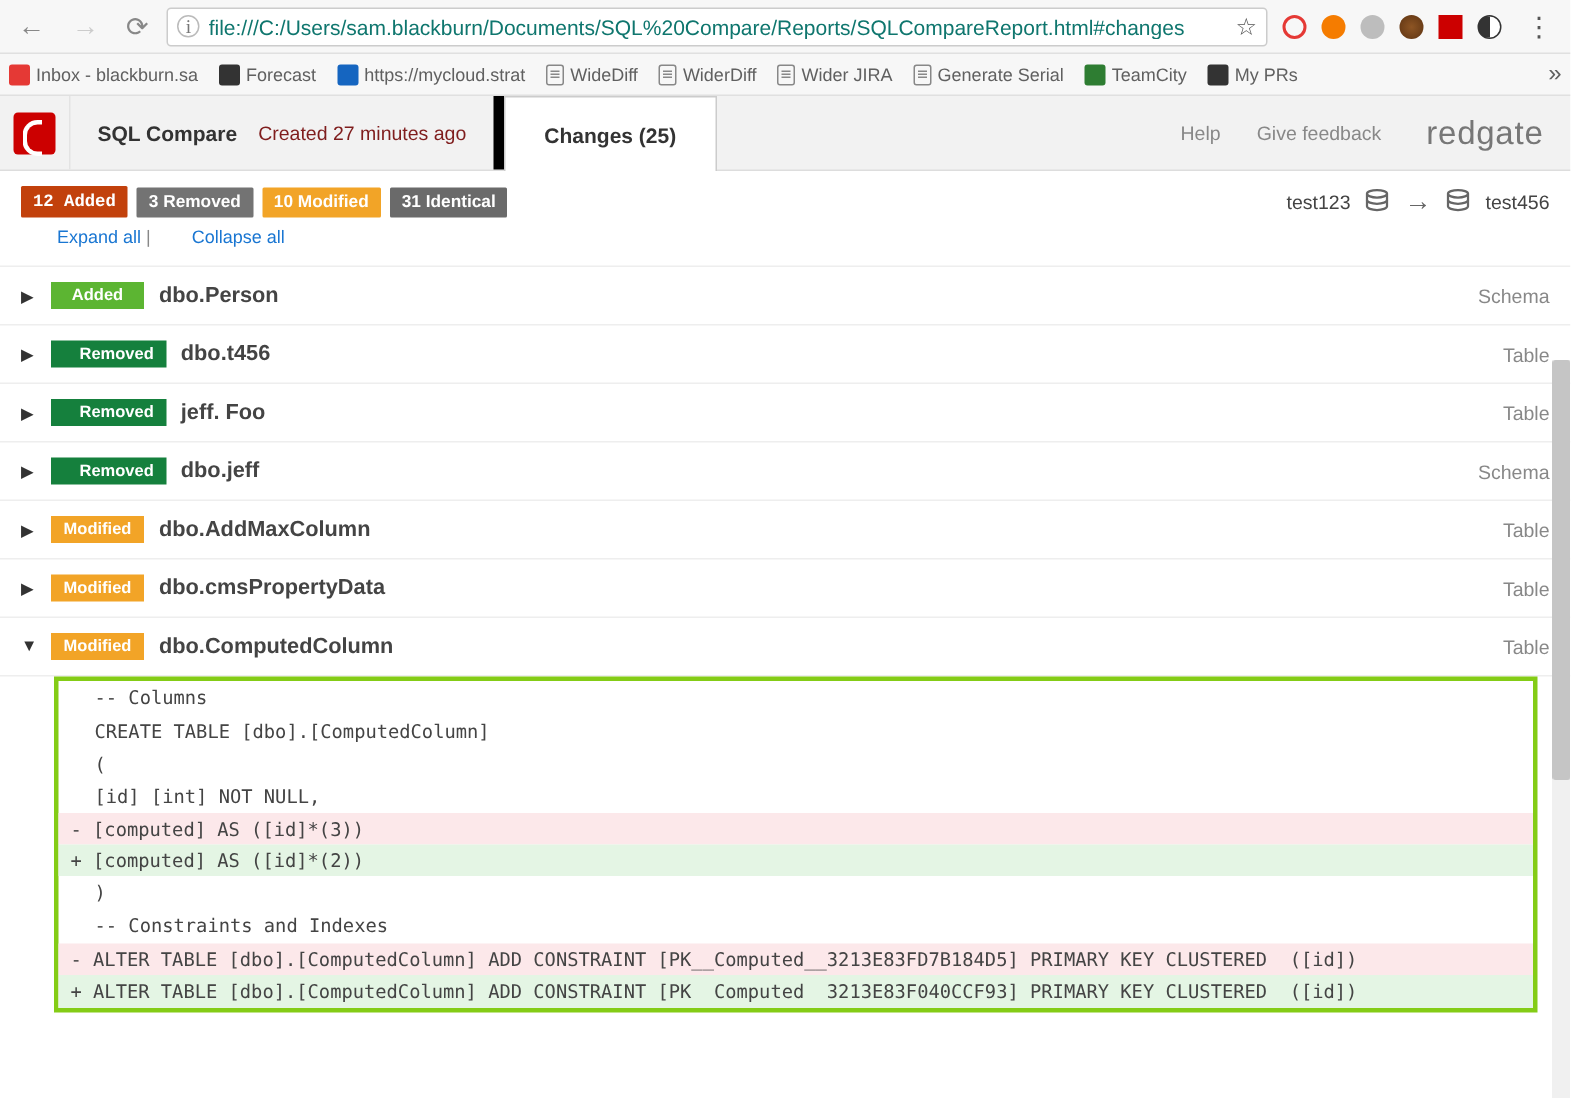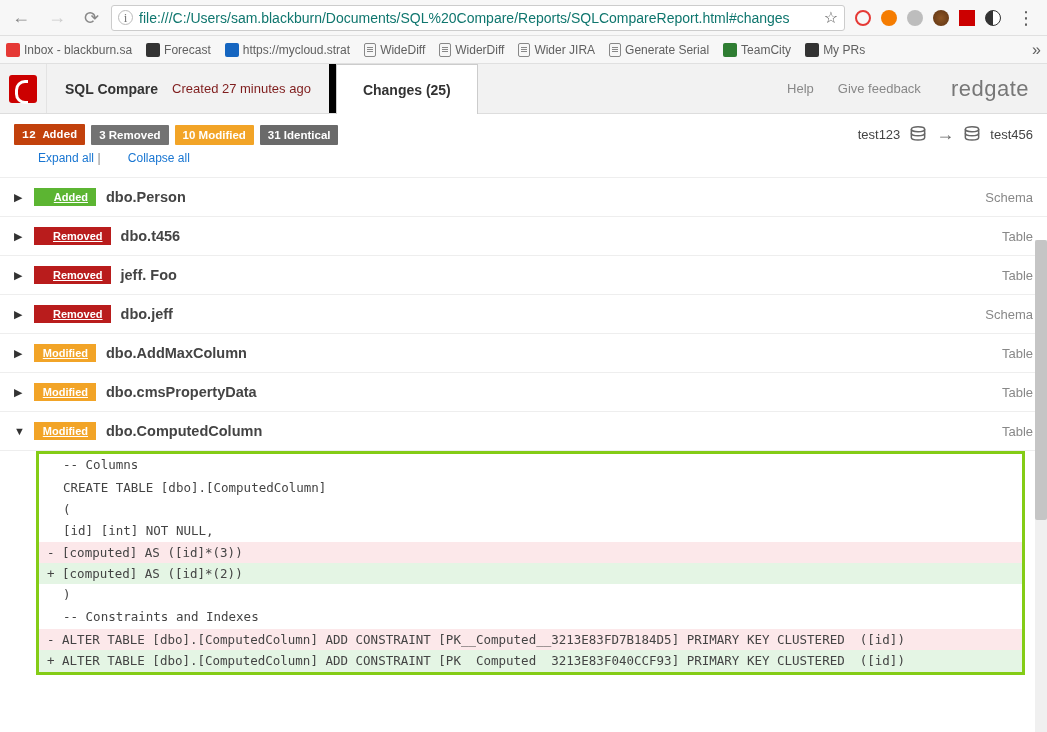--- a/index.html
+++ b/index.html
@@ -38,23 +38,23 @@
 .badge.identical { background:#6a6a6a; }
 .db-compare { margin-left:auto; display:flex; align-items:center; gap:8px; color:#444; font-size:13px; }
 .db-icon { width:20px; height:20px; display:inline-block; }
 .db-icon svg { width:100%; height:100%; }
 .arrow { color:#666; font-size:18px; }
 .expand-row { padding: 2px 14px 12px; font-size:12px; }
 .expand-row a { color:#1976d2; text-decoration:none;margin-left:24px; }
 .items { border-top: 1px solid #eee; }
 .item-row { display:flex; align-items:center; padding: 10px 14px; border-bottom:1px solid #eee; gap: 10px; }
 .caret { width:10px; color:#333; font-size:11px; }
-.row-badge { color:#fff; font-size:11px; font-weight:700; padding: 3px 8px; min-width:62px; text-align:right;text-decoration:underline; }
+.row-badge { color:#fff; font-size:11px; font-weight:700; padding: 3px 8px; min-width:62px; text-align:center; }
 .row-badge.added { background:#5cb532; }
-.row-badge.removed { background:#b91c1c;padding-left:19px; }
+.row-badge.removed { background:#15803d;padding-left:19px; }
 .row-badge.modified { background:#f2a427; }
 .obj-name { font-weight:700; color:#444; font-size: 14.5px; }
 .obj-type { margin-left:auto; color:#888; font-size:13px; }
 .diff-panel { margin: 0 22px 14px 36px; border:3px solid #84cc16; font-family: "Consolas", monospace; font-size: 12.5px; line-height: 1.55; color:#444; }
 .diff-line { padding: 1px 8px; white-space: pre; }
 .diff-line.plain { padding-left: 24px; }
 .diff-line.minus { background:#fce8ea; }
 .diff-line.plus { background:#e4f5e4; }
 .scrollbar-fake { position:fixed; right:0; top:240px; bottom:0; width:12px; background:#f0f0f0; }
 .scrollbar-fake .thumb { background:#c5c5c5; width:100%; height:280px; border-radius:2px; }

